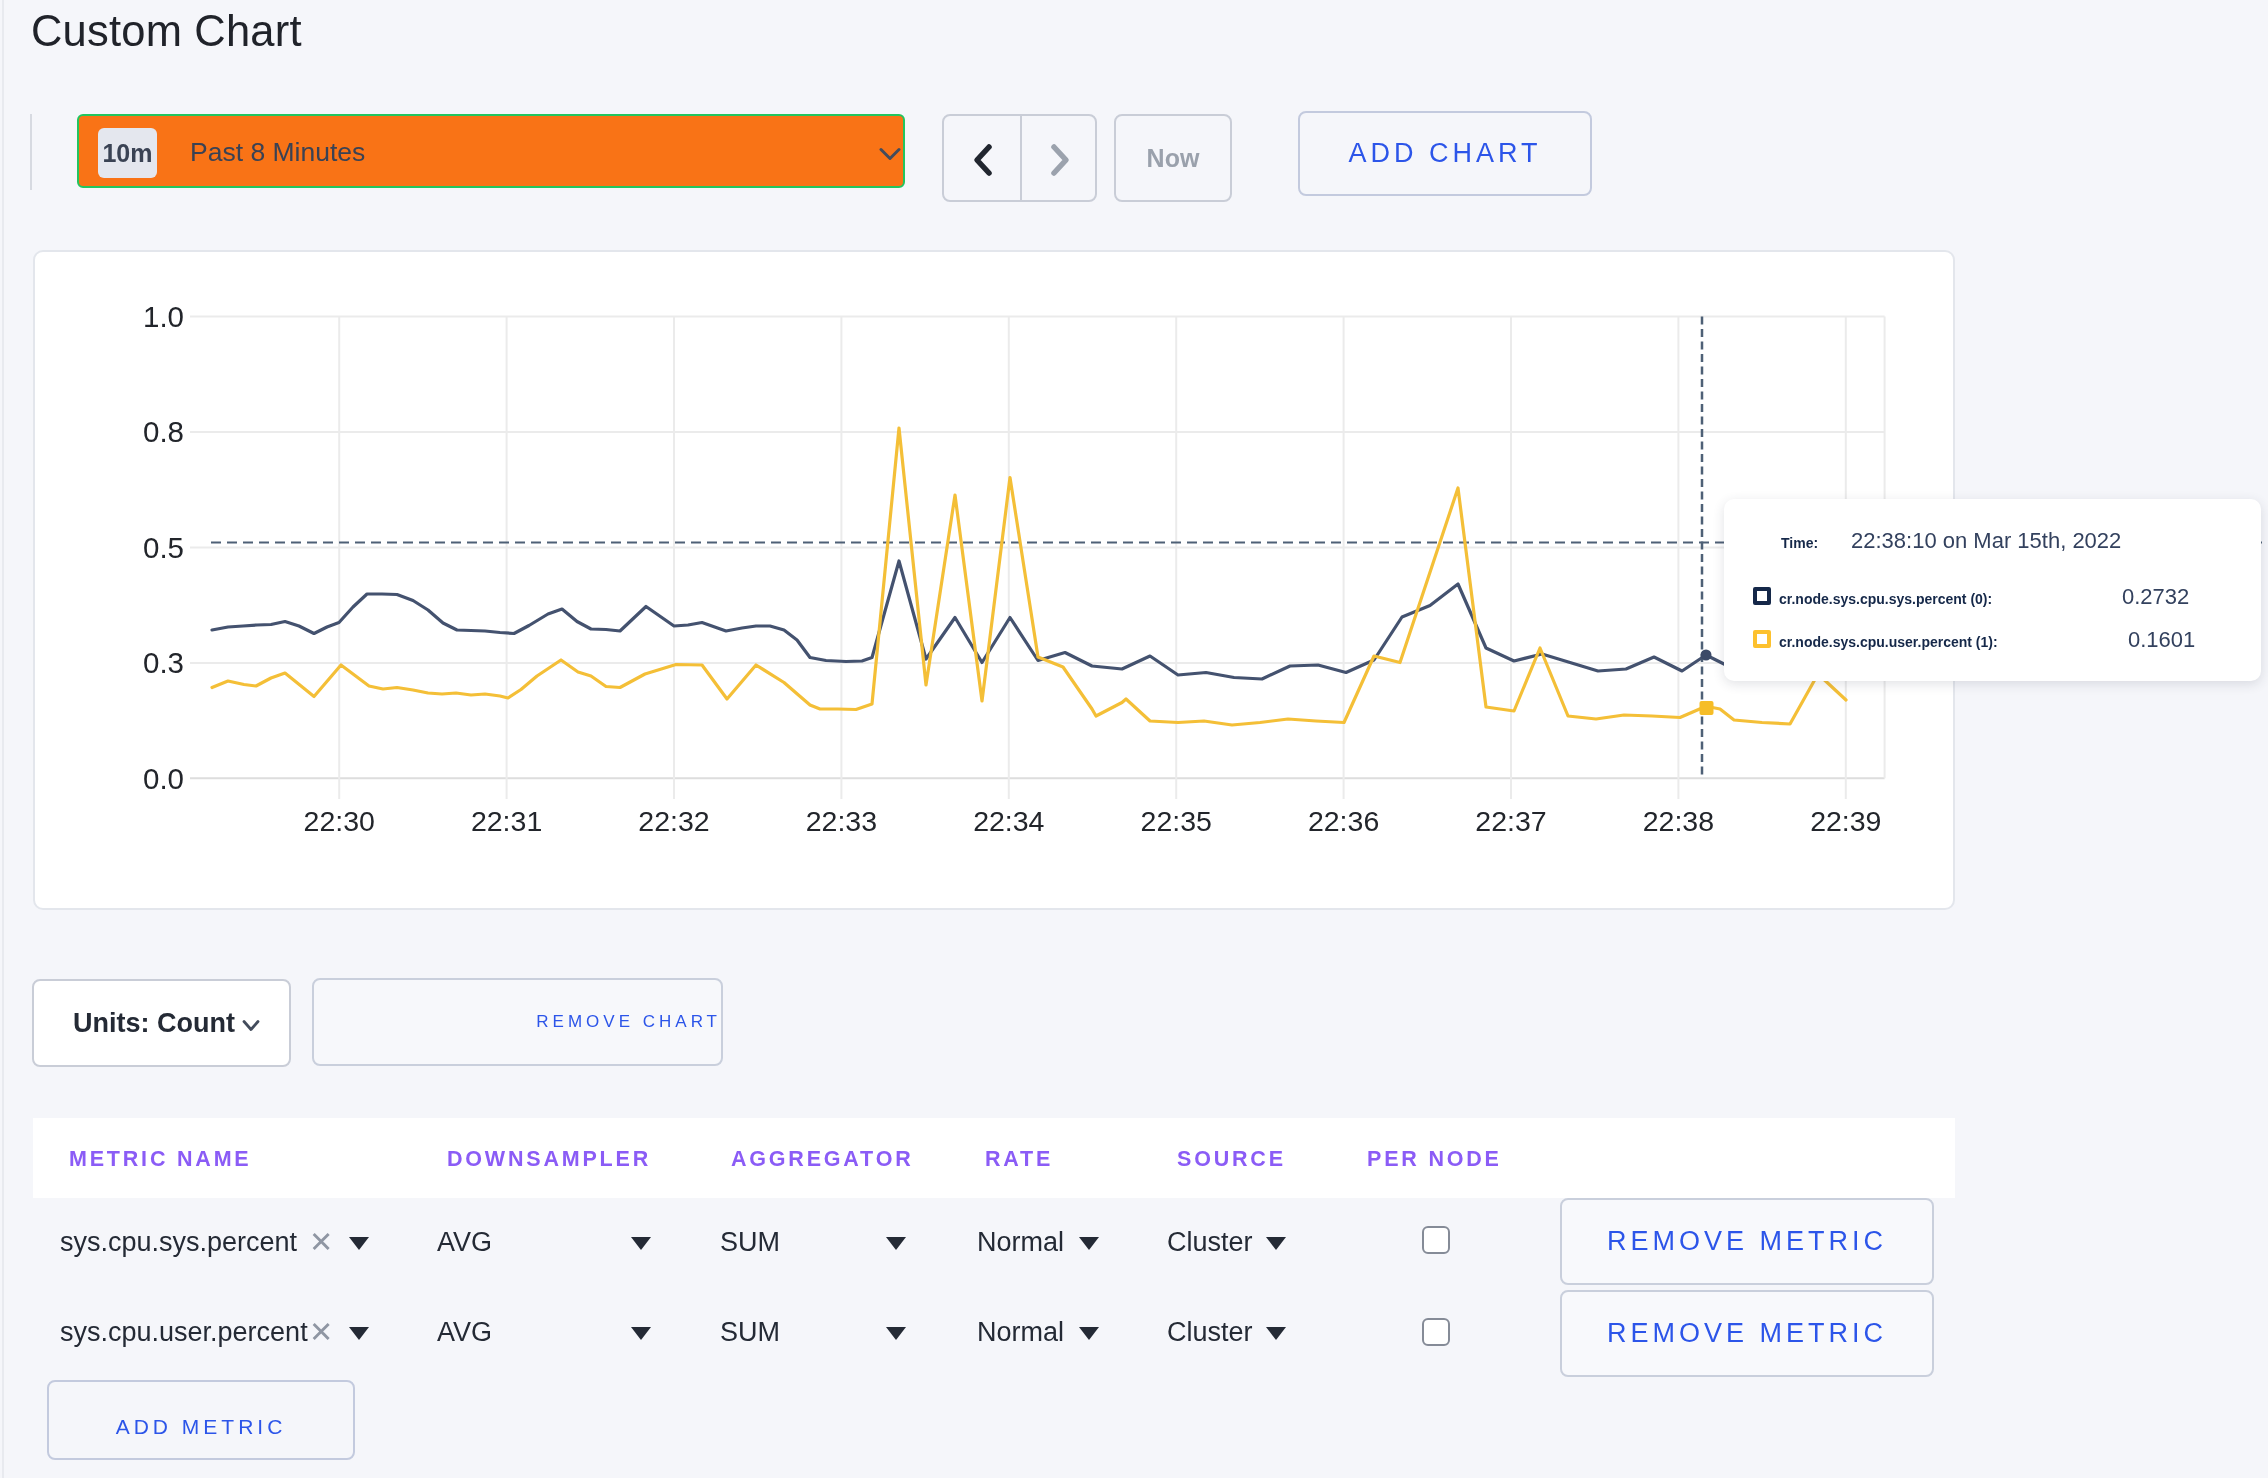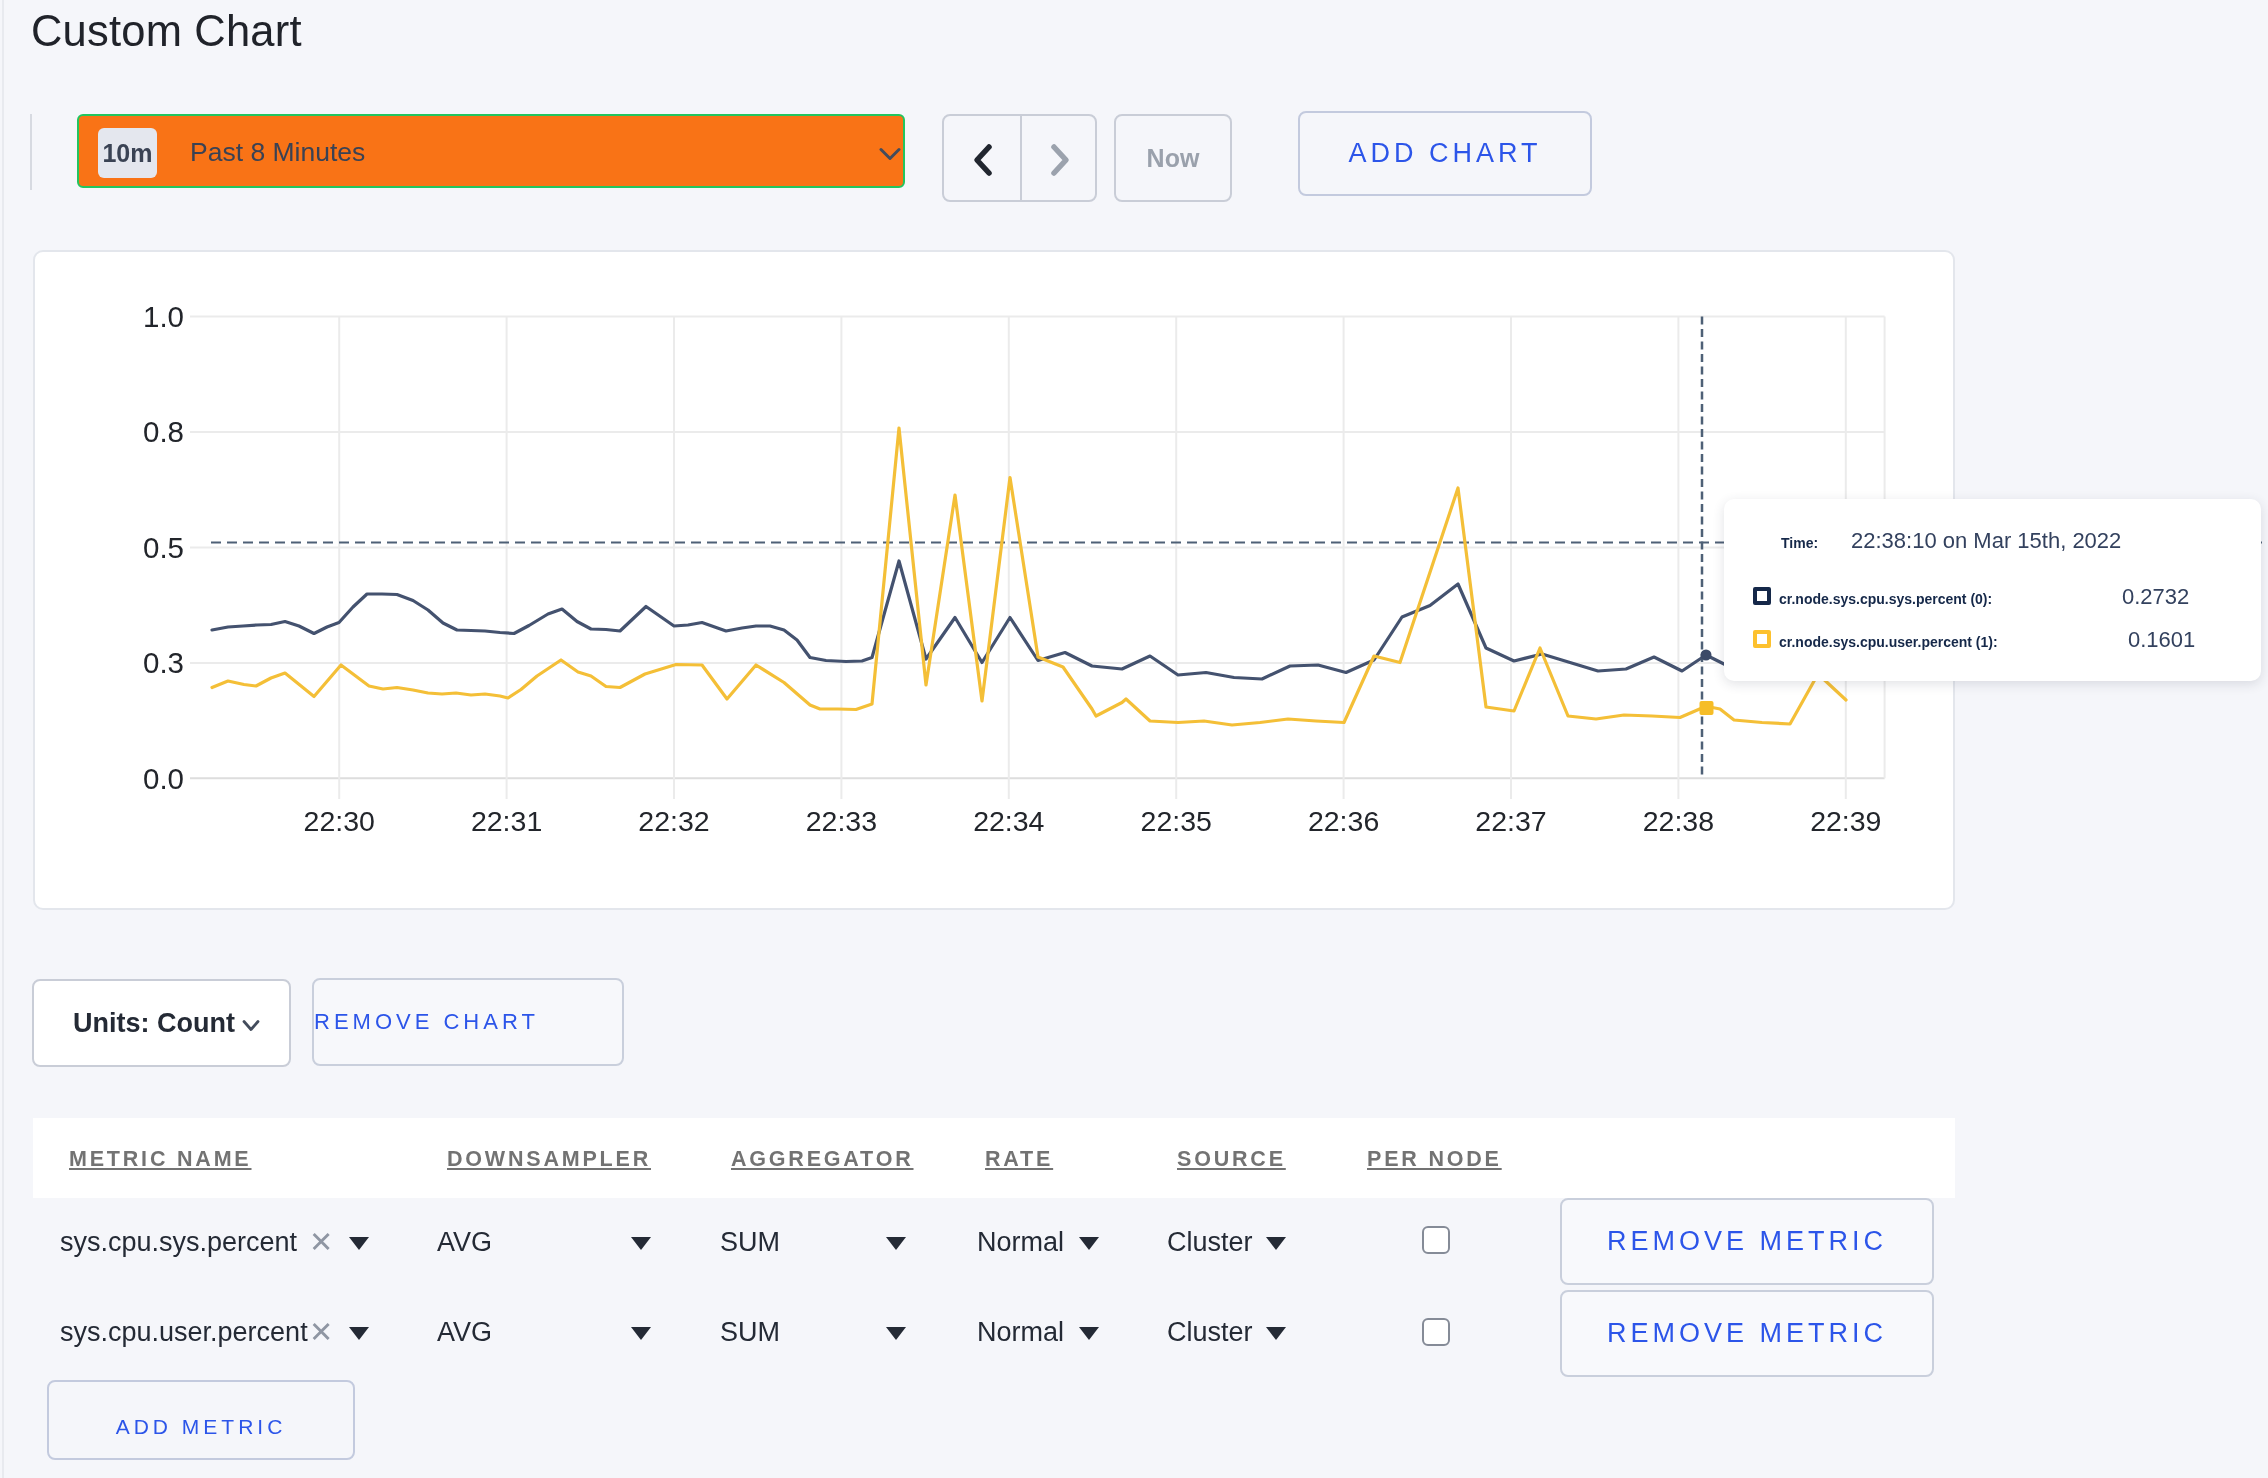--- a/index.html
+++ b/index.html
@@ -23,24 +23,24 @@
 #panel { left:33px; top:250px; width:1922px; height:660px; background:#fff; border:2px solid #e3e6ec; border-radius:10px; }
 #chartsvg { left:0; top:0; }
 
 #tooltip { left:1724px; top:499px; width:537px; height:182px; background:#fff; border-radius:10px; box-shadow:0 3px 12px rgba(40,50,70,0.14); }
 #tooltip .trow { position:absolute; font-size:22px; color:#152849; white-space:nowrap; }
 #tooltip .trow b { font-size:14px; }
 .sq { position:absolute; width:18px; height:18px; border-radius:2px; }
 
 #unitsbtn { left:32px; top:979px; width:259px; height:88px; background:#fff; border:2px solid #c9cdd7; border-radius:8px; }
 #unitsbtn span { position:absolute; left:39px; top:27px; font-size:27px; font-weight:bold; color:#242a35; }
-#removechart { left:312px; top:978px; width:312px; height:88px; background:#f7f8fb; border:2px solid #c9cfdc; border-radius:8px; font-size:22px; font-weight:500; letter-spacing:4px; color:#2c55e9; text-align:left; line-height:84px; }
+#removechart { left:312px; top:978px; width:411px; height:88px; background:#f7f8fb; border:2px solid #c9cfdc; border-radius:8px; font-size:17px; font-weight:500; letter-spacing:4px; color:#2c55e9; text-align:right; line-height:84px; }
 
 #thead { left:33px; top:1118px; width:1922px; height:80px; background:#fff; }
-.th { position:absolute; top:29px; font-size:21.5px; letter-spacing:2.8px; color:#737373; font-weight:bold;text-decoration:underline; }
+.th { position:absolute; top:29px; font-size:21.5px; letter-spacing:2.8px; color:#8b5cf6; font-weight:bold; }
 .cell { position:absolute; font-size:27px; color:#242a35; }
 .caret { position:absolute; width:0; height:0; border-left:10px solid transparent; border-right:10px solid transparent; border-top:13px solid #242a35; }
 .xmark { position:absolute; font-size:29px; color:#8f96a3; }
 .checkbox { position:absolute; width:28px; height:28px; border:2px solid #858b97; border-radius:6px; background:#fff; }
 .rmbtn { position:absolute; left:1560px; width:374px; height:87px; background:#f8f9fc; border:2px solid #c9cfdc; border-radius:8px; font-size:27px; font-weight:500; letter-spacing:4px; color:#2c55e9; text-align:center; line-height:83px; }
 #addmetric { left:47px; top:1380px; width:308px; height:80px; border:2px solid #c3cade; border-radius:8px; font-size:21px; font-weight:500; letter-spacing:4px; color:#2c55e9; text-align:center; line-height:90px; }
 </style>
 </head>
 <body>
 <div class="abs" id="leftline"></div>

